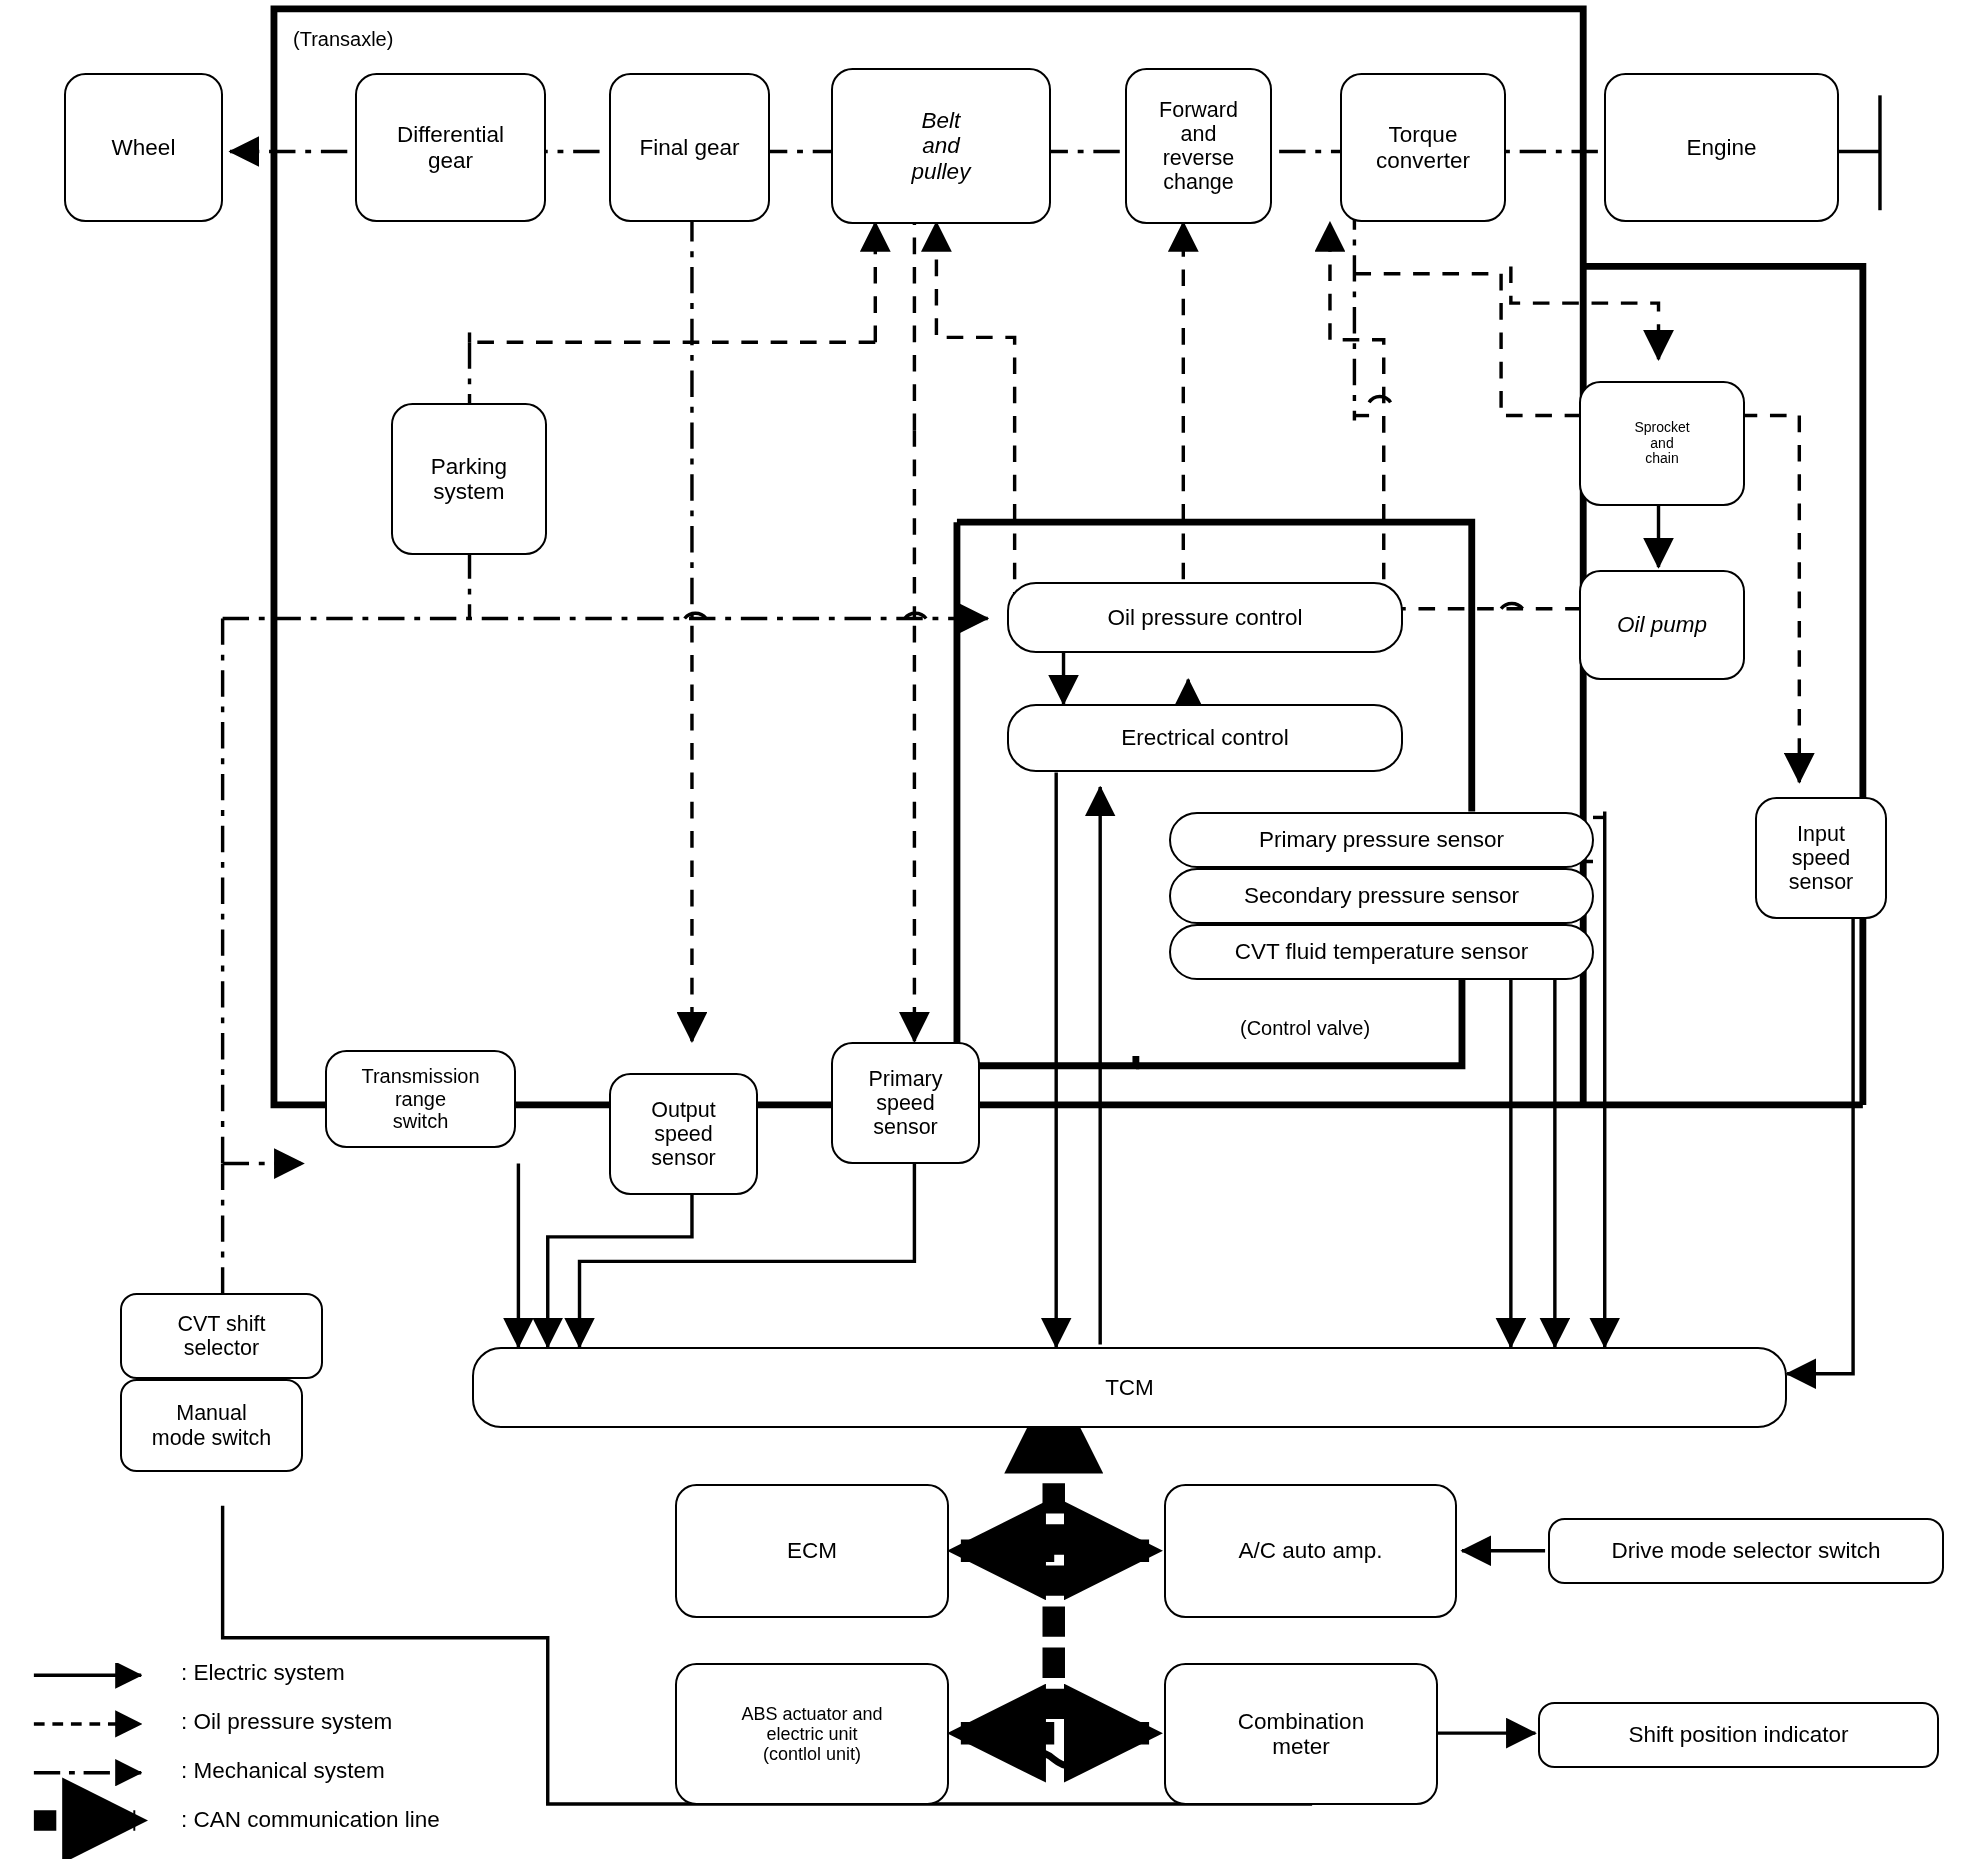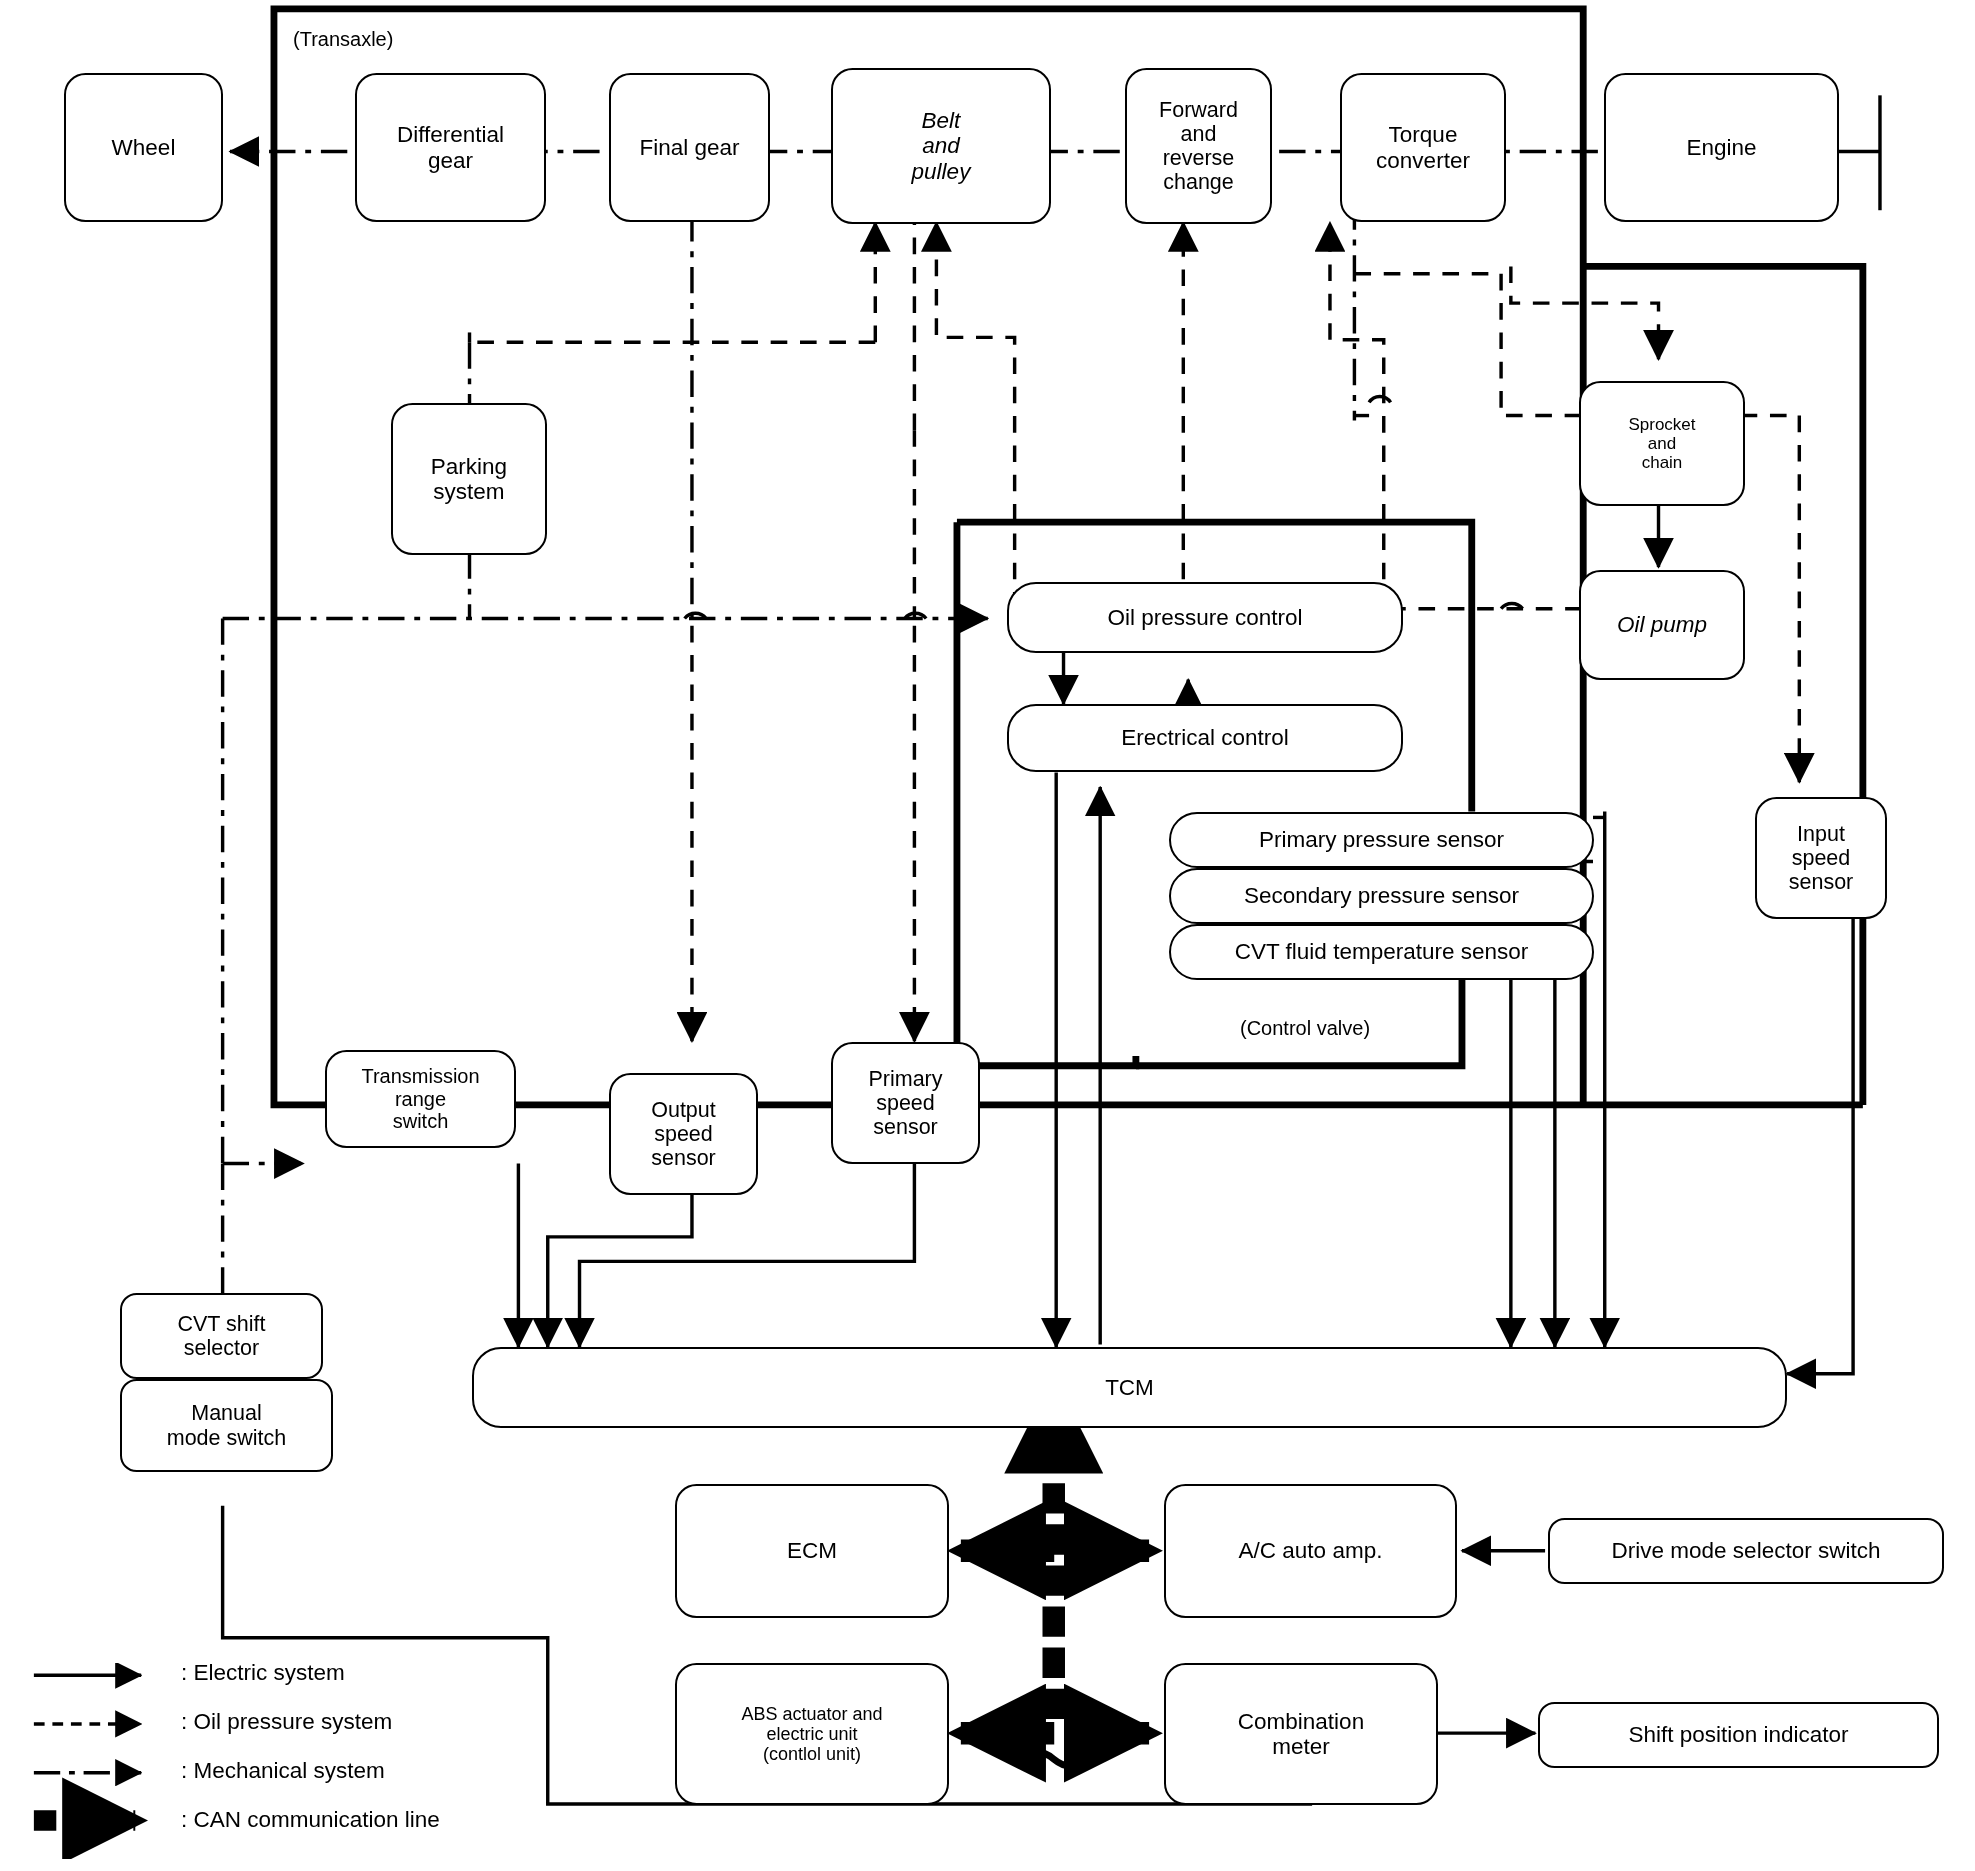--- a/index.html
+++ b/index.html
@@ -226,21 +226,21 @@
 change</div>
 
   <div class="node r-lg" style="left:1340px;top:73px;width:166px;height:149px;">Torque
 converter</div>
 
   <div class="node r-lg" style="left:1604px;top:73px;width:235px;height:149px;">Engine</div>
 
   <div class="node r-lg" style="left:391px;top:403px;width:156px;height:152px;">Parking
 system</div>
 
-  <div class="node r-lg" style="left:1579px;top:381px;width:166px;height:125px;font-size:17px;">Sprocket
+  <div class="node r-lg" style="left:1579px;top:381px;width:166px;height:125px;font-size:14px;">Sprocket
 and
 chain</div>
 
   <div class="node r-lg" style="left:1579px;top:570px;width:166px;height:110px;font-style:italic;">Oil pump</div>
 
   <div class="node r-lg" style="left:1755px;top:797px;width:132px;height:122px;font-size:21.5px;">Input
 speed
 sensor</div>
 
   <div class="node r-pill" style="left:1007px;top:582px;width:396px;height:71px;">Oil pressure control</div>
@@ -261,21 +261,21 @@
 speed
 sensor</div>
 
   <div class="node r-lg" style="left:831px;top:1042px;width:149px;height:122px;font-size:21.5px;">Primary
 speed
 sensor</div>
 
   <div class="node r-md" style="left:120px;top:1293px;width:203px;height:86px;font-size:21.5px;">CVT shift
 selector</div>
 
-  <div class="node r-md" style="left:120px;top:1379px;width:213px;height:93px;font-size:21.5px;">Manual
+  <div class="node r-md" style="left:120px;top:1379px;width:183px;height:93px;font-size:21.5px;">Manual
 mode switch</div>
 
   <div class="node r-pill" style="left:472px;top:1347px;width:1315px;height:81px;">TCM</div>
 
   <div class="node r-lg" style="left:675px;top:1484px;width:274px;height:134px;">ECM</div>
 
   <div class="node r-lg" style="left:1164px;top:1484px;width:293px;height:134px;">A/C auto amp.</div>
 
   <div class="node r-md" style="left:1548px;top:1518px;width:396px;height:66px;">Drive mode selector switch</div>
 

